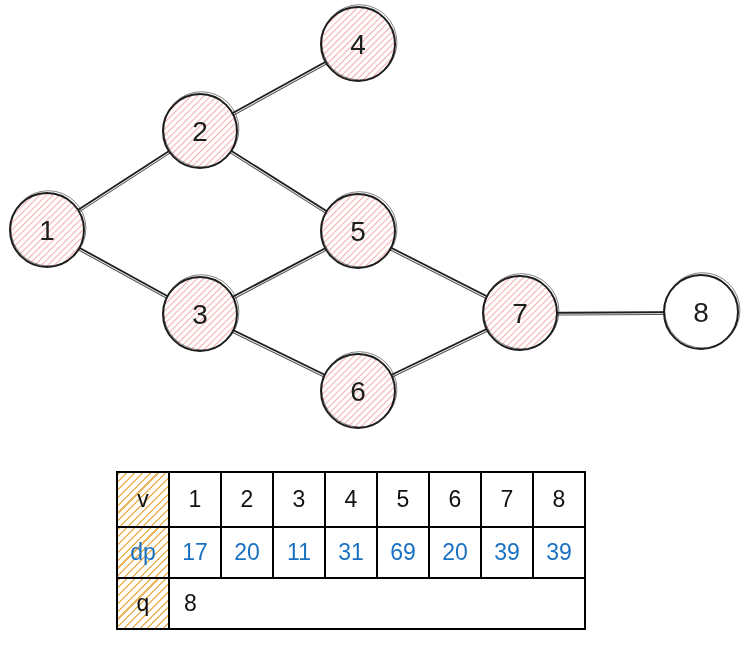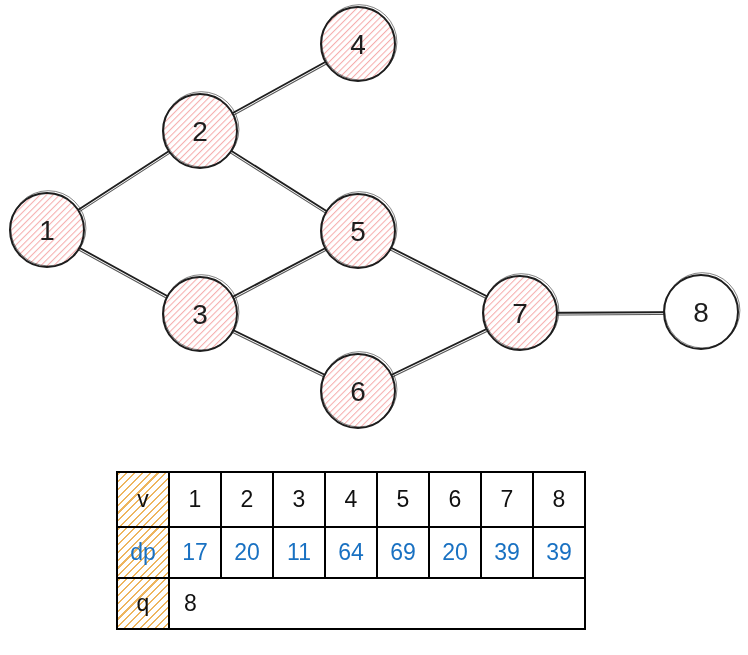--- a/index.html
+++ b/index.html
@@ -147,21 +147,21 @@
       <td>5</td>
       <td>6</td>
       <td>7</td>
       <td>8</td>
     </tr>
     <tr class="row-dp">
       <th class="hatch blue">dp</th>
       <td class="blue">17</td>
       <td class="blue">20</td>
       <td class="blue">11</td>
-      <td class="blue">64</td>
+      <td class="blue">31</td>
       <td class="blue">69</td>
       <td class="blue">20</td>
       <td class="blue">39</td>
       <td class="blue">39</td>
     </tr>
     <tr class="row-q">
       <th class="hatch">q</th>
       <td class="q-cell" colspan="8">8</td>
     </tr>
   </tbody>

